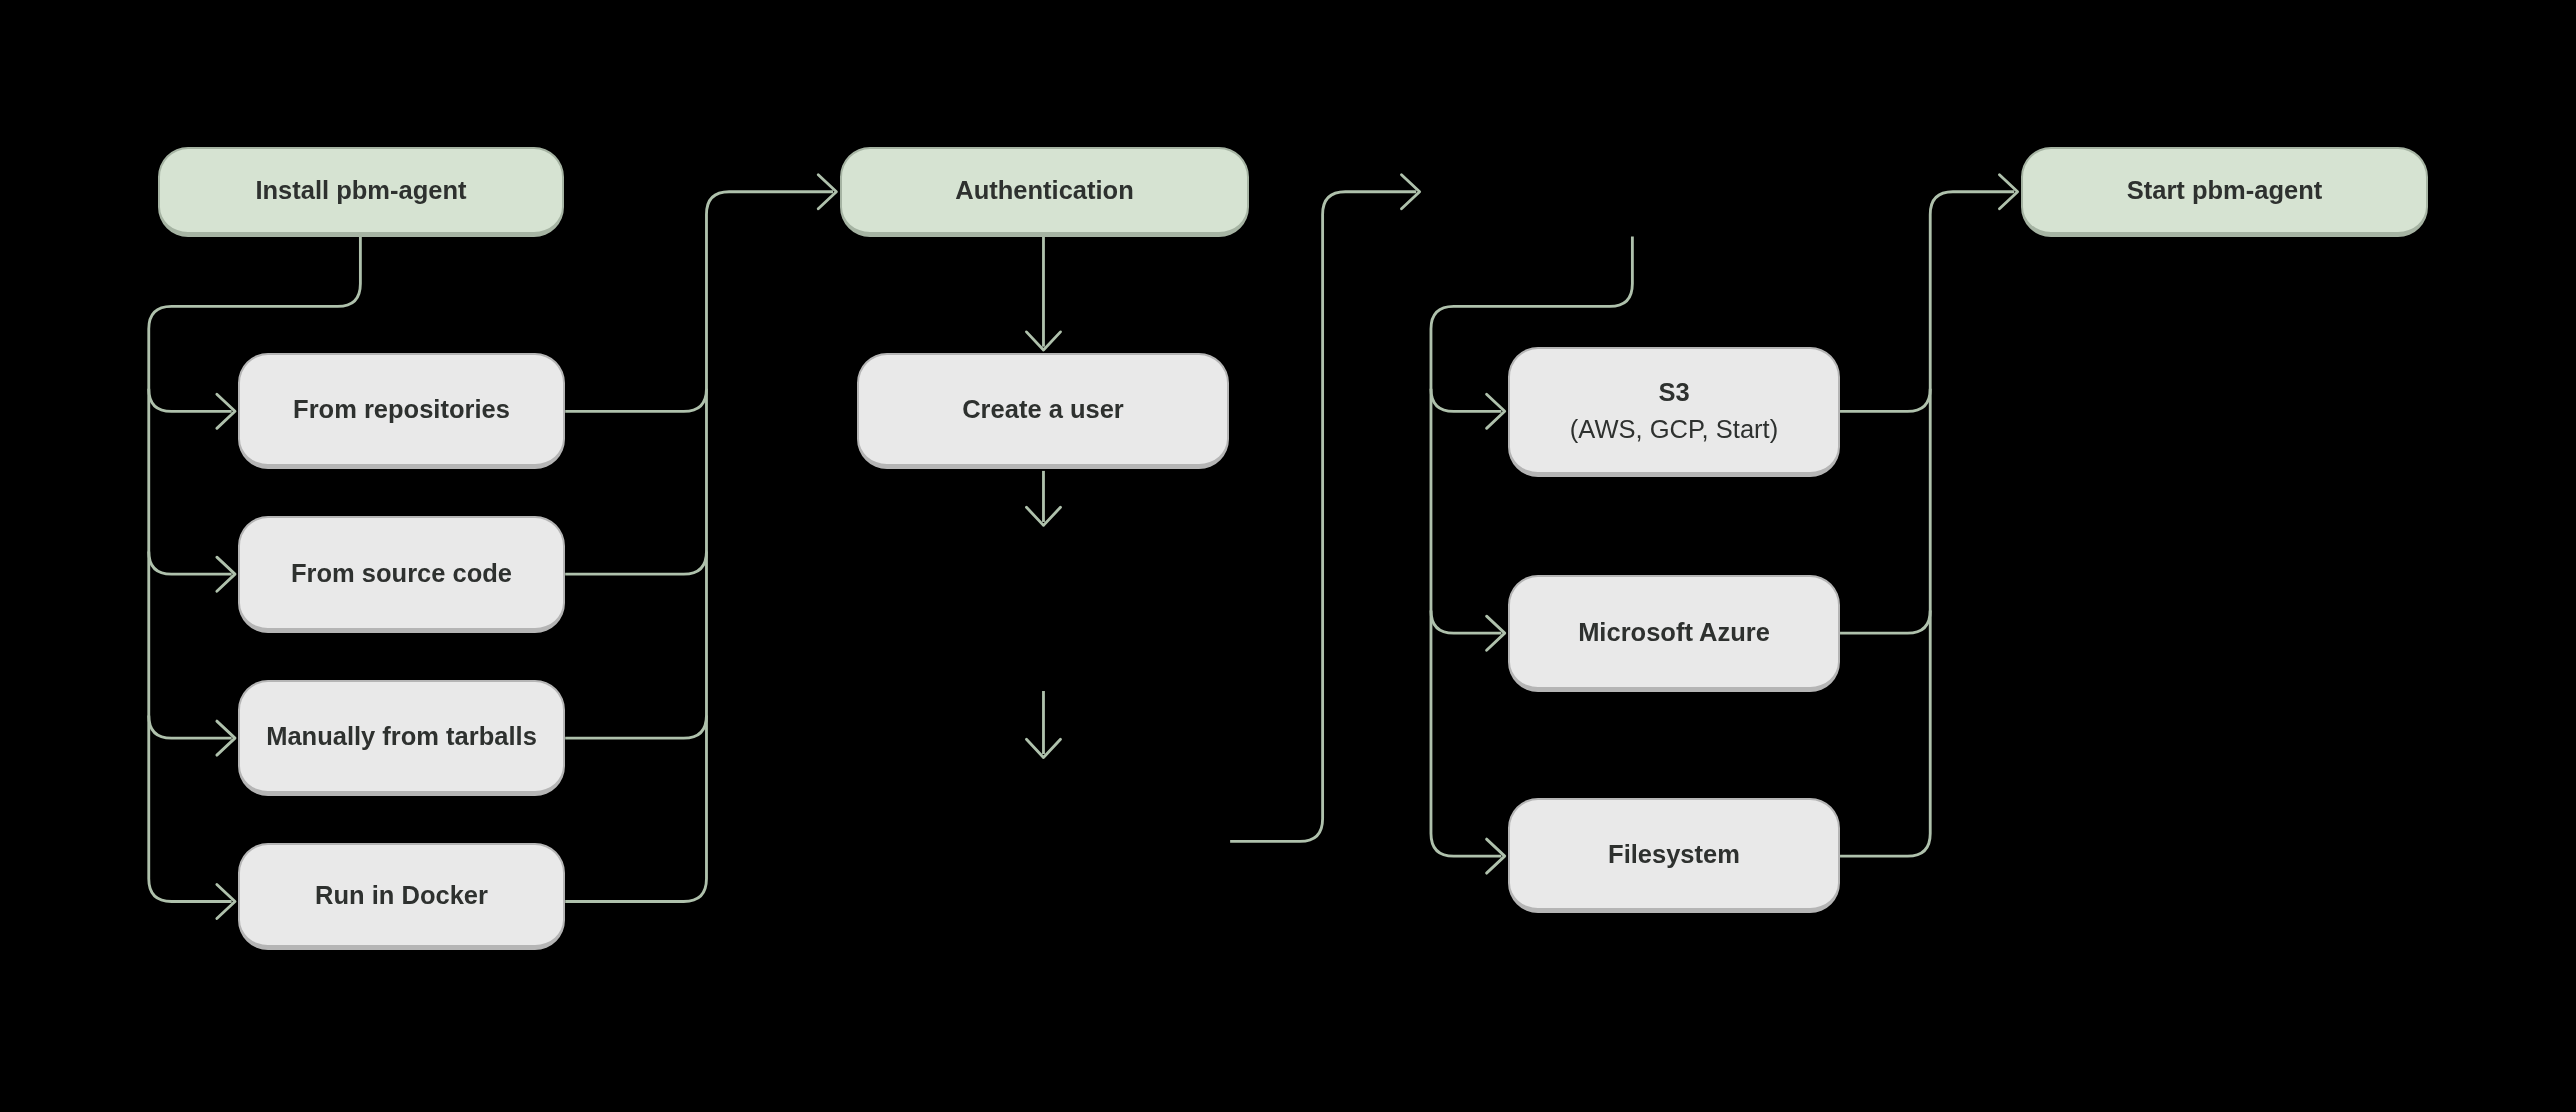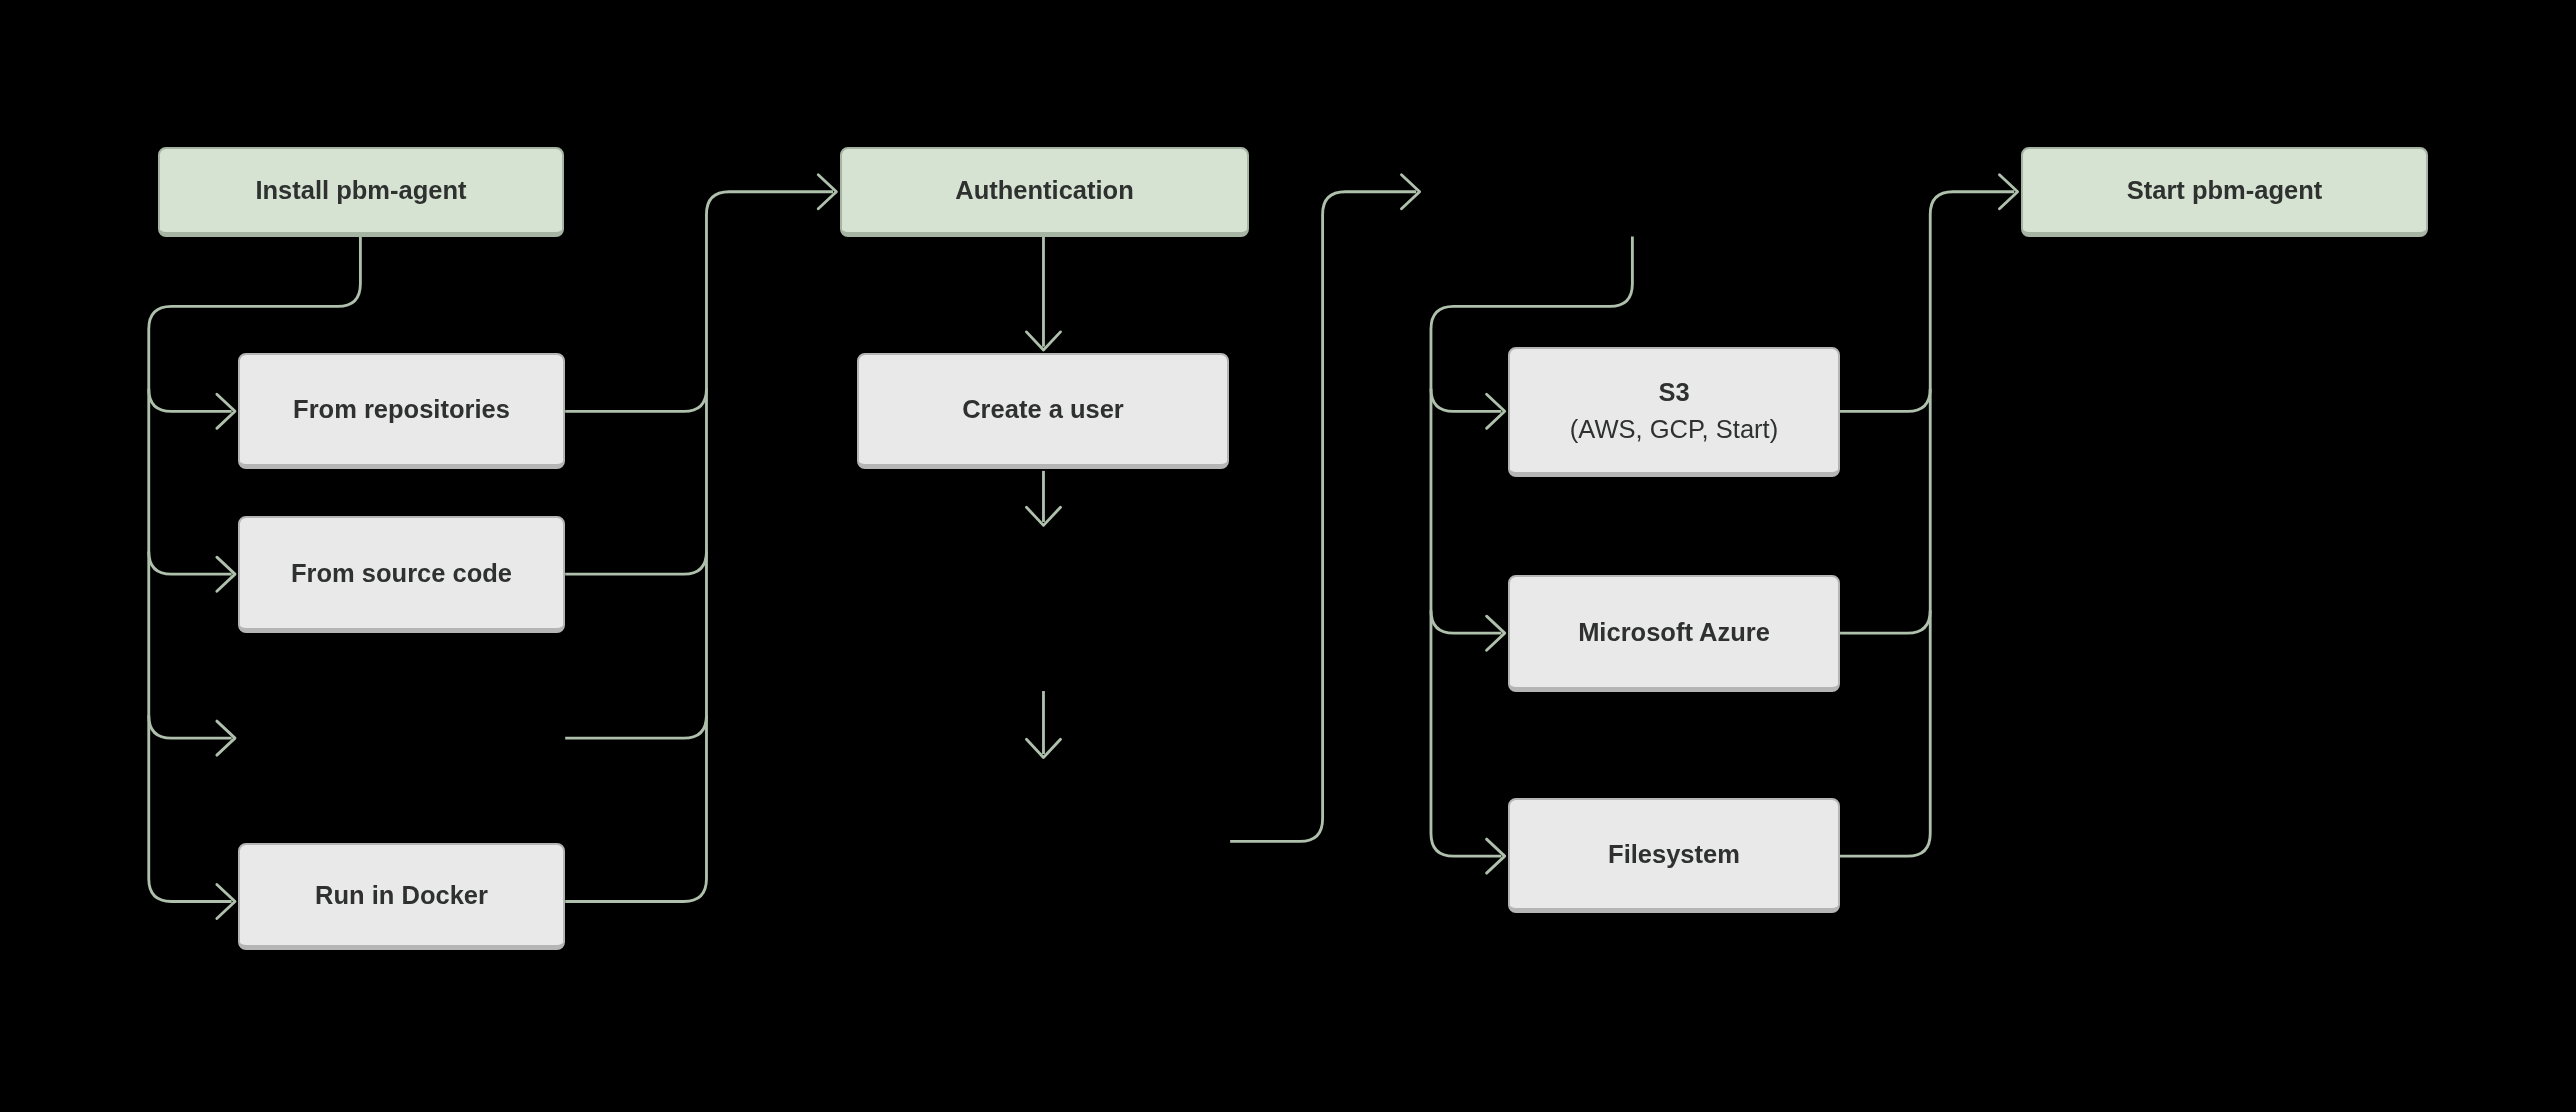--- a/index.html
+++ b/index.html
@@ -18,21 +18,21 @@
     background:var(--bg);
     overflow:hidden;
     font-family:"Liberation Sans",sans-serif;
   }
   svg.connectors{position:absolute;left:0;top:0;}
   .lines path{stroke:var(--connector);stroke-width:5;fill:none;stroke-linecap:butt;}
   .heads path{stroke:var(--connector);stroke-width:5;fill:none;stroke-linecap:round;stroke-linejoin:round;}
   .node{
     position:absolute;box-sizing:border-box;
     display:flex;flex-direction:column;align-items:center;justify-content:center;
-    border-radius:8px;
+    border-radius:30px;
     color:var(--text);
     font-weight:700;font-size:25.5px;line-height:37px;
     text-align:center;
   }
   .node.green{background:var(--green-fill);border:2.8px solid var(--green-border);border-bottom-width:5.1px;}
   .node.gray{background:var(--gray-fill);border:2.8px solid var(--gray-border);border-bottom-width:5.1px;}
   .lbl{white-space:nowrap;}
   .node.wrap .lbl{white-space:normal;max-width:295px;}
   .sub{font-weight:400;}
 </style>
@@ -94,20 +94,23 @@
   <div class="node green" style="left:2021px;top:147px;width:407px;height:90px">
     <span class="lbl">Start pbm-agent</span>
   </div>
 
   <div class="node gray" style="left:238px;top:353px;width:327px;height:116px">
     <span class="lbl">From repositories</span>
   </div>
   <div class="node gray" style="left:238px;top:516px;width:327px;height:117px">
     <span class="lbl">From source code</span>
   </div>
+  <div class="node gray" style="left:238px;top:680px;width:327px;height:116px">
+    <span class="lbl">Manually from tarballs</span>
+  </div>
   <div class="node gray" style="left:238px;top:843px;width:327px;height:107px">
     <span class="lbl">Run in Docker</span>
   </div>
 
   <div class="node gray" style="left:857px;top:353px;width:372px;height:116px">
     <span class="lbl">Create a user</span>
   </div>
 
   <div class="node gray" style="left:1508px;top:347px;width:332px;height:130px">
     <span class="lbl">S3</span>

